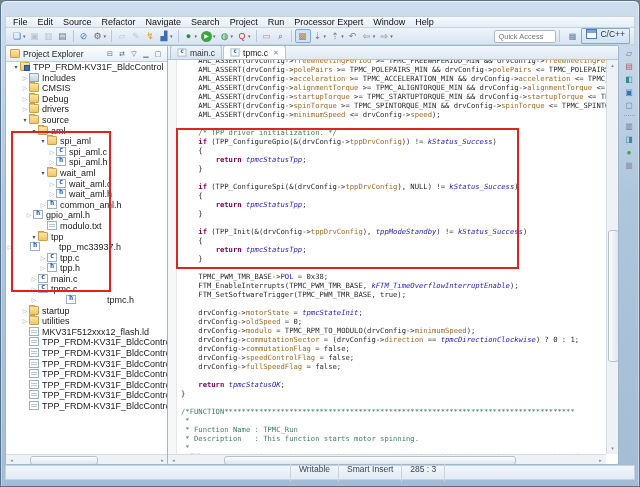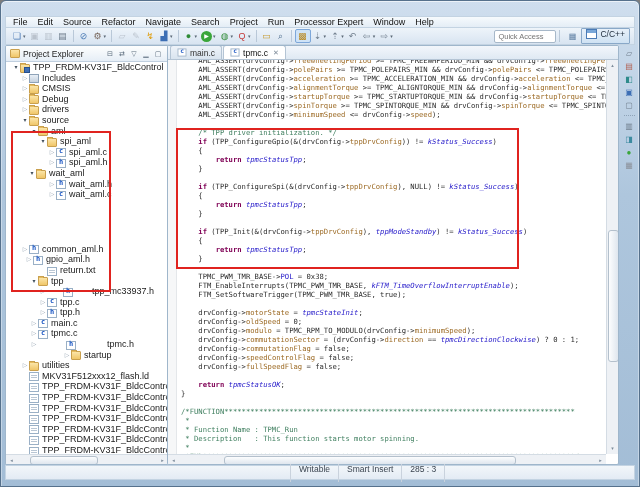--- a/index.html
+++ b/index.html
@@ -38,21 +38,21 @@
     background:linear-gradient(#e7f0f9,#cfe2f3);font-size:8.5px;color:#1c2a3a}
   .persp-ico{width:9px;height:8px;border:1px solid #4a7ab5;background:linear-gradient(#7aa7d8 0 3px,#fff 3px);margin-right:3px}
   
   .explorer{position:absolute;left:4px;top:44px;width:164px;bottom:21px;background:#fff;border:1px solid #9fb6cb;box-sizing:border-box;border-radius:2px;overflow:hidden}
   .view-header{position:absolute;left:0;right:0;top:0;height:16px;background:linear-gradient(#fdfefe,#e6eef6);border-bottom:1px solid #c0cfdf;display:flex;align-items:center;padding:0 4px;box-sizing:border-box}
   .view-title{font-size:8.5px;color:#222;margin-left:3px;white-space:nowrap}
   .view-tools{margin-left:auto;display:flex;align-items:center}
   .vt-ico{width:12px;text-align:center;font-size:7px;color:#5a6b7c}
   .explorer-ico{width:10px;height:9px;background:linear-gradient(#fbe5a8,#f0c668);border:1px solid #c9a04e;box-sizing:border-box;border-radius:1px}
   .tree{position:absolute;left:0;right:0;top:16px;bottom:10px;overflow:hidden}
-  .tree-row{height:10.6px;line-height:10.6px;display:flex;align-items:flex-end;white-space:nowrap;font-size:9px;color:#1a1a1a}
+  .tree-row{height:10.6px;line-height:10.6px;display:flex;align-items:flex-start;white-space:nowrap;font-size:9px;color:#1a1a1a}
   .tw{display:inline-block;width:8px;flex:none;text-align:center;font-size:6px}
   .tw.c{color:#9aa8b6}.tw.e{color:#44525f}
   .fi{display:inline-block;width:10px;height:9px;margin-right:3px;flex:none;position:relative;box-sizing:border-box}
   .fi-folder,.fi-project{background:linear-gradient(#fbe5a8,#f0c668);border:1px solid #c9a04e;border-radius:1px}
   .fi-folder::before,.fi-project::before{content:"";position:absolute;top:-2px;left:-1px;width:4px;height:1px;background:#e7bd5e;border:1px solid #c9a04e;border-bottom:none}
   .fi-project::after{content:"";position:absolute;right:-1px;bottom:-1px;width:4px;height:4px;background:#3f6fb5;border:1px solid #27508c}
   .fi-cfile,.fi-hfile,.fi-txt,.fi-file{background:#fff;border:1px solid #9ab0c6}
   .fi-cfile::after{content:"c";position:absolute;left:2px;top:-2px;font:bold 7px "DejaVu Sans Mono",monospace;color:#1a56c4}
   .fi-hfile::after{content:"h";position:absolute;left:2px;top:-2px;font:bold 7px "DejaVu Sans Mono",monospace;color:#1a56c4}
   .fi-txt::after,.fi-file::after{content:"";position:absolute;left:1px;right:1px;top:2px;height:4px;
@@ -264,56 +264,56 @@
         <div class="tree-row" style="padding-left: 42px;">
           <span class="tw c">▷</span>
           <span class="fi fi-cfile"></span>
           <span>spi_aml.c</span>
         </div>
         <div class="tree-row" style="padding-left: 42px;">
           <span class="tw c">▷</span>
           <span class="fi fi-hfile"></span>
           <span>spi_aml.h</span>
         </div>
-        <div class="tree-row" style="padding-left: 22px;">
+        <div class="tree-row" style="padding-left: 33px;">
           <span class="tw e">▾</span>
           <span class="fi fi-folder"></span>
           <span>wait_aml</span>
         </div>
         <div class="tree-row" style="padding-left: 42px;">
           <span class="tw c">▷</span>
+          <span class="fi fi-cfile"></span>
+          <span>wait_aml.c</span>
+        </div>
+        <div class="tree-row" style="padding-left: 42px;">
+          <span class="tw c">▷</span>
           <span class="fi fi-hfile"></span>
           <span>wait_aml.h</span>
         </div>
-        <div class="tree-row" style="padding-left: 42px;">
-          <span class="tw c">▷</span>
-          <span class="fi fi-cfile"></span>
-          <span>wait_aml.c</span>
-        </div>
-        <div class="tree-row" style="padding-left: 15px; margin-top: 44px;">
+        <div class="tree-row" style="padding-left: 33px;">
           <span class="tw c">▷</span>
           <span class="fi fi-hfile"></span>
           <span>common_aml.h</span>
         </div>
         <div class="tree-row" style="padding-left: 19px;">
           <span class="tw c">▷</span>
           <span class="fi fi-hfile"></span>
           <span>gpio_aml.h</span>
         </div>
         <div class="tree-row" style="padding-left: 33px;">
           <span class="tw c"></span>
           <span class="fi fi-txt"></span>
-          <span>return.txt</span>
+          <span>modulo.txt</span>
         </div>
         <div class="tree-row" style="padding-left: 24px;">
           <span class="tw e">▾</span>
           <span class="fi fi-folder"></span>
           <span>tpp</span>
         </div>
-        <div class="tree-row" style="padding-left: 33px; gap: 16px;">
+        <div class="tree-row" style=" gap: 16px;">
           <span class="tw c">▷</span>
           <span class="fi fi-hfile"></span>
           <span>tpp_mc33937.h</span>
         </div>
         <div class="tree-row" style="padding-left: 33px;">
           <span class="tw c">▷</span>
           <span class="fi fi-cfile"></span>
           <span>tpp.c</span>
         </div>
         <div class="tree-row" style="padding-left: 33px;">
@@ -329,21 +329,21 @@
         <div class="tree-row" style="padding-left: 24px;">
           <span class="tw c">▷</span>
           <span class="fi fi-cfile"></span>
           <span>tpmc.c</span>
         </div>
         <div class="tree-row" style="padding-left: 24px; gap: 28px;">
           <span class="tw c">▷</span>
           <span class="fi fi-hfile"></span>
           <span>tpmc.h</span>
         </div>
-        <div class="tree-row" style="padding-left: 15px; margin-left: 42px;">
+        <div class="tree-row" style="padding-left: 15px;">
           <span class="tw c">▷</span>
           <span class="fi fi-folder"></span>
           <span>startup</span>
         </div>
         <div class="tree-row" style="padding-left: 15px;">
           <span class="tw c">▷</span>
           <span class="fi fi-folder"></span>
           <span>utilities</span>
         </div>
         <div class="tree-row" style="padding-left: 15px;">

